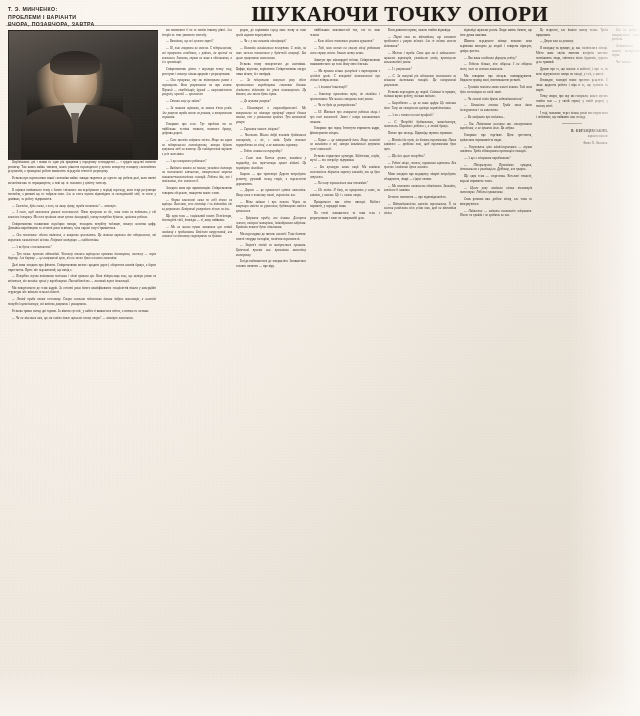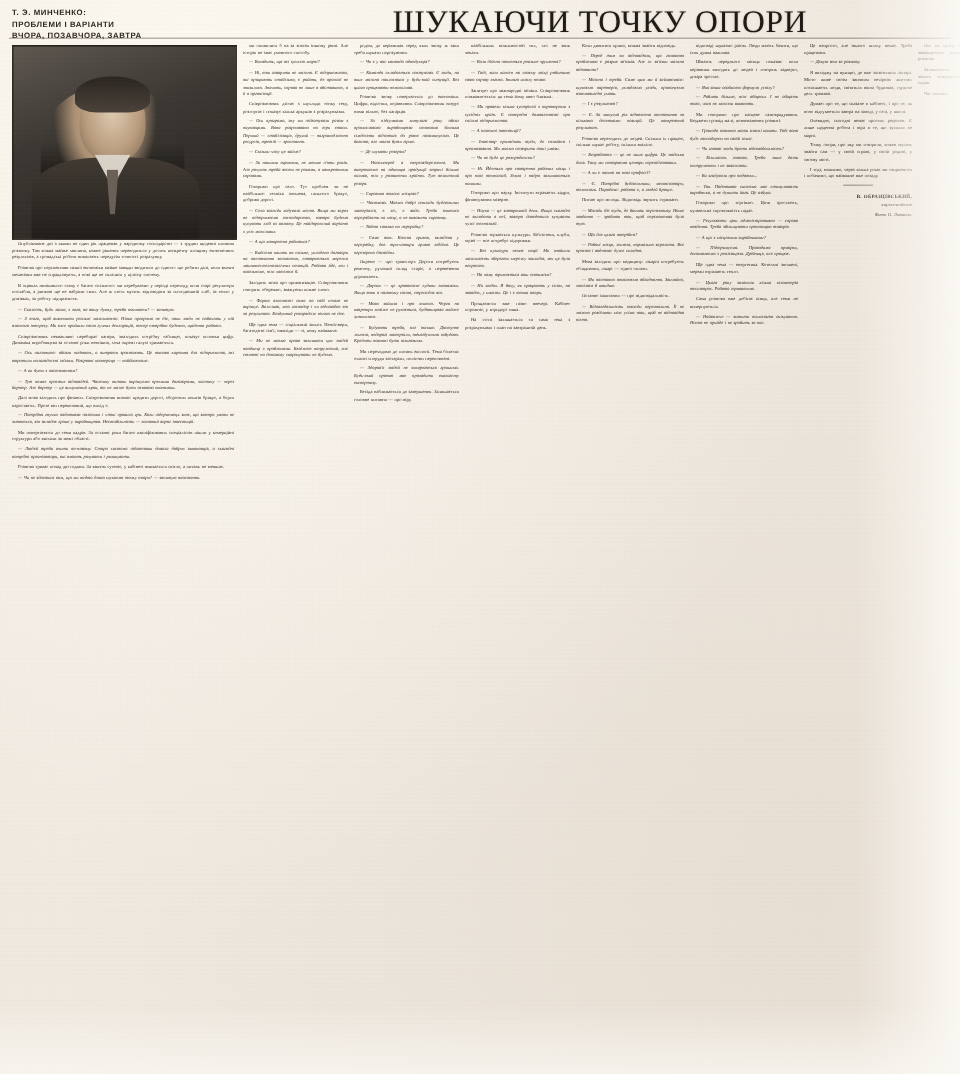--- a/index.html
+++ b/index.html
@@ -49,21 +49,21 @@
   }
   .kicker .line2 { display:block; }
 
   .headline {
     position: absolute;
     top: 2px;
     left: 165px;
     width: 470px;
     text-align: center;
     font-family: "Liberation Serif", serif;
-    font-weight: normal;
+    font-weight: bold;
     font-size: 21px;
     letter-spacing: 0.5px;
     color: #1e1a16;
     text-shadow: 0 0 1px rgba(40,30,20,0.35);
   }
 
   .rule {
     position: absolute;
     left: 6px;
     right: 6px;

